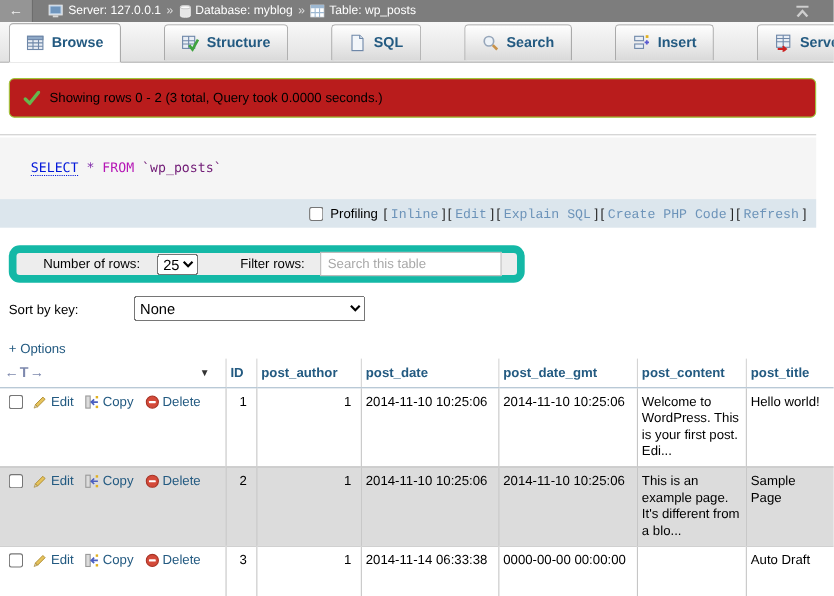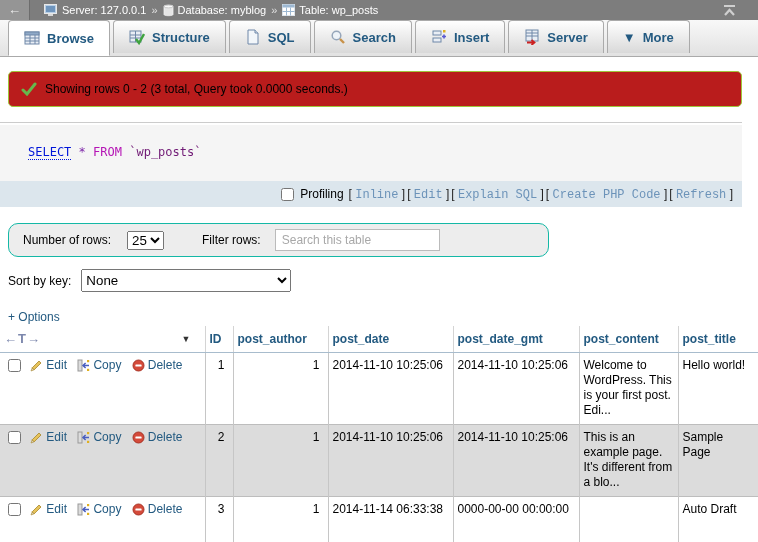--- a/index.html
+++ b/index.html
@@ -10,21 +10,21 @@
   .topbar { height:20px; background:#7d7d7d; display:flex; align-items:center; color:#fff; }
   .back-btn { width:30px; height:20px; background:#959595; border-right:1px solid #6d6d6d;
     color:#efefef; text-align:center; line-height:19px; font-size:13px; cursor:pointer; }
   .crumbs { display:flex; align-items:center; gap:5px; padding-left:14px; font-size:11px; }
   .crumb { display:flex; align-items:center; gap:4px; cursor:pointer; }
   .crumb-sep { color:#e0e0e0; font-size:11px; }
   .collapse { margin-left:auto; margin-right:22px; cursor:pointer; display:flex; }
 
   
   .tabs { height:37px; background:linear-gradient(#f8f8f8,#e2e2e2); border-bottom:1px solid #aaa;
-    display:flex; align-items:flex-start; padding-left:8px; }
+    display:flex; align-items:center; padding-left:8px;gap:36px; }
   .tab { display:flex; align-items:center; gap:7px; height:33px; padding:0 15px;
     border:1px solid #aaa; border-bottom:none; border-radius:4px 4px 0 0; margin-right:3px;
     background:linear-gradient(#ffffff,#d9d9d9); cursor:pointer; position:relative; }
   .tab span { color:#235a81; font-weight:bold; font-size:13px; }
   .tab.active { background:#fff; height:36px; margin-bottom:-1px; border-bottom:1px solid #fff; }
   .more-arrow { color:#235a81; font-size:9px; }
 
   
   .msg { margin:14px 16px 0 8px; background:#b91c1c; border:1px solid #a0c53a; border-radius:5px;
     padding:10px 12px; display:flex; align-items:center; gap:8px; }
@@ -40,28 +40,28 @@
 
   .profbar { margin:0 16px 0 0; background:#dce6ed; height:26px; display:flex;
     align-items:center; justify-content:flex-end; padding-right:8px; gap:2px; }
   .profbar label { margin:0 2px 0 4px; }
   .plink { margin:0 1px; white-space:pre; }
   .plink::before { content:"[ "; color:#222; }
   .plink::after { content:" ]"; color:#222; }
   .plink a { color:#6c93b9; text-decoration:none; cursor:pointer;font-family:Liberation Mono, monospace; }
 
   
-  .rowsbox { margin:16px 0 0 8px; width:541px; height:34px; background:#ededed;
-    border:1px solid #14b8a6; border-radius:10px; display:flex; align-items:center; padding:0 14px; gap:8px; }
+  .rowsbox { margin:16px 0 0 8px; width:469px; height:34px; background:#ededed;
+    border:7px solid #14b8a6; border-radius:10px; display:flex; align-items:center; padding:0 14px; gap:8px;justify-content:flex-end; }
   .rowsbox select { margin-left:8px; }
   .filter-label { margin-left:30px; }
   .filter-input { width:165px; height:22px; border:1px solid #bbb; padding:0 6px; font-size:12px;
     color:#333; margin-left:6px; }
   .filter-input::placeholder { color:#a8a8a8; }
-  .sortrow { margin:11px 12px 0 8px; display:flex; align-items:center; height:25px; }
+  .sortrow { margin:11px 12px 0 8px; display:flex; align-items:center; height:25px;gap:41px; }
   .sortrow select { margin-left:10px; width:210px; height:23px; }
   .options-link { display:inline-block; margin:17px 0 0 8px; color:#235a81; cursor:pointer; }
 
   
   table.grid { margin-top:2px; width:758px; border-collapse:collapse; table-layout:fixed; }
   .grid th { height:26px; text-align:left; vertical-align:middle; color:#235a81; font-weight:bold;
     font-size:12px; padding:0 4px; border-bottom:1px solid #a8bccd; border-left:1px solid #d4d4d4; cursor:pointer; }
   .grid th:first-child { border-left:none; }
   .grid td { vertical-align:top; padding:5px 4px; border-left:1px solid #c6c6c6; line-height:15px; }
   .grid td:first-child { border-left:none; }

